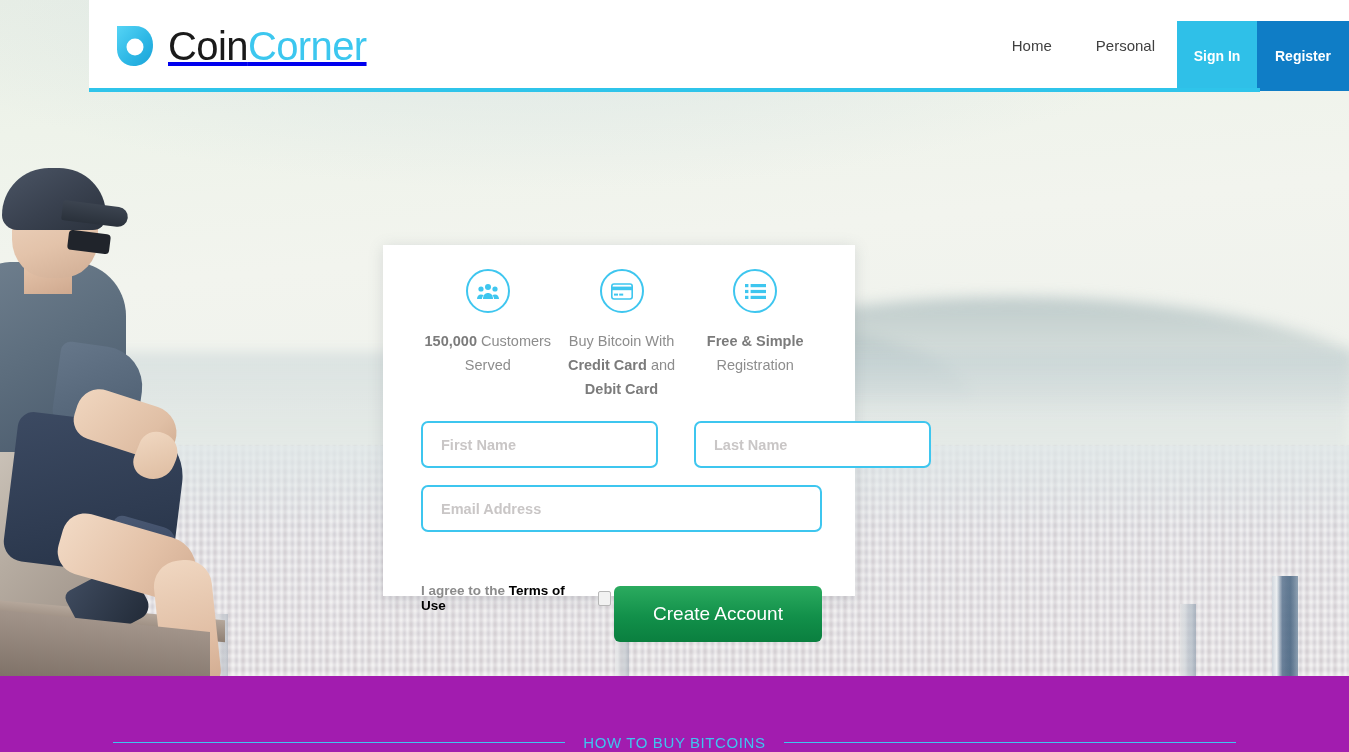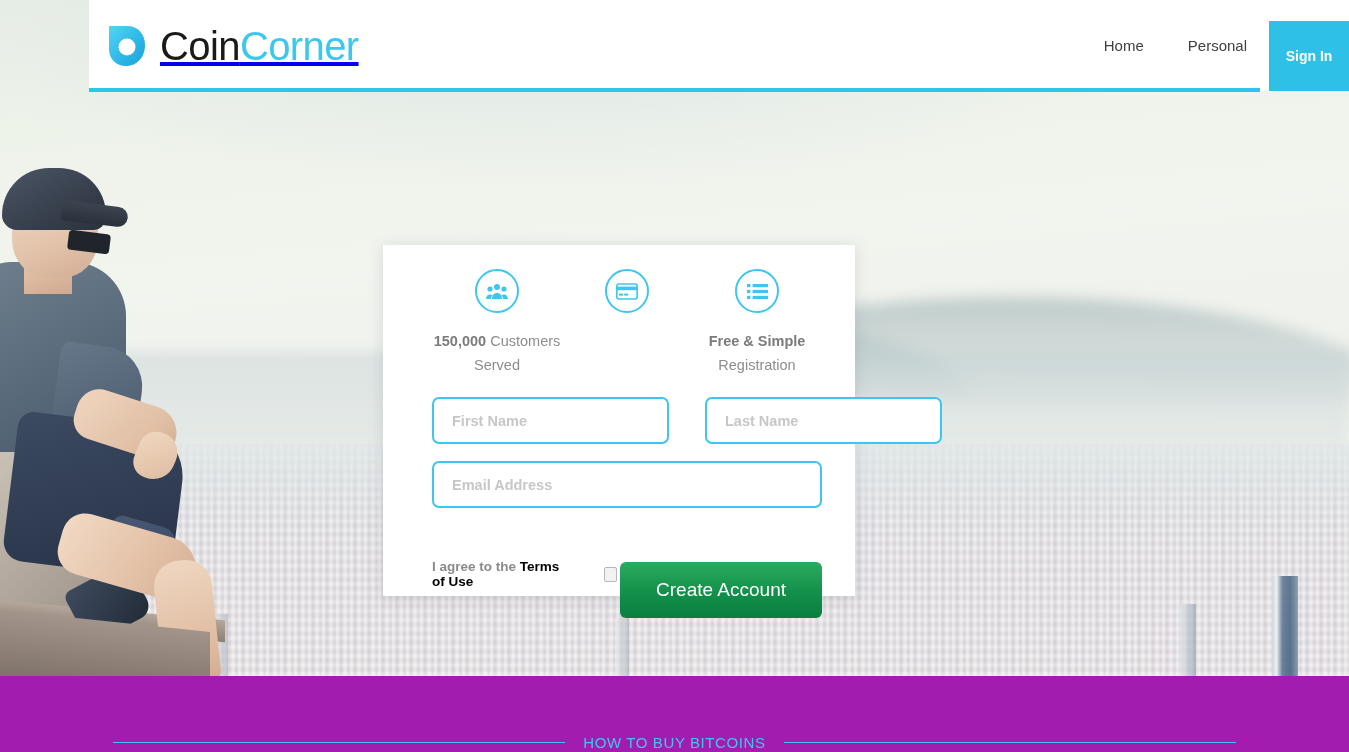--- a/index.html
+++ b/index.html
@@ -156,21 +156,21 @@
   
   .header {
     position: absolute; left: 89px; top: 0; width: 1260px; height: 91px;
     background: #ffffff;
     display: flex; align-items: center;
   }
   .header-underline {
     position: absolute; left: 89px; top: 88px; width: 1171px; height: 4px;
     background: #2fc4ea;
   }
-  .logo-wrap { display: flex; align-items: center; padding-left: 16px; }
+  .logo-wrap { display: flex; align-items: center; padding-left: 24px; }
   .logo-mark {
     position: relative; width: 42px; height: 46px; margin-right: 13px;
   }
   .logo-mark svg { display: block; }
   .logo-text {
     font-size: 40px; letter-spacing: -0.6px; font-weight: 400; line-height: 1;
     white-space: nowrap;
   }
   .logo-coin { color: #1a1a1a; }
   .logo-corner { color: #3cc7ef; }
@@ -192,21 +192,21 @@
   .hero-title {
     position: absolute; left: 0; top: 152px; width: 1349px; text-align: center;
     color: #4cc9f0; font-size: 44px; font-weight: 300; letter-spacing: 9px;
   }
 
   
   .card {
     position: absolute; left: 383px; top: 245px; width: 472px; height: 351px;
     background: #ffffff;
     box-shadow: 0 2px 14px rgba(90,100,110,.18);
-    padding: 24px 33px 0 49px;
+    padding: 24px 33px 0 38px;
   }
   .features { display: flex; justify-content: space-between; }
   .feature { width: 172px; text-align: center; }
   .feature-icon {
     width: 44px; height: 44px; margin: 0 auto 16px auto;
     border: 2px solid #3ec6ef; border-radius: 50%;
     display: flex; align-items: center; justify-content: center;
   }
   .feature-text {
     font-size: 14.5px; color: #8d8d8d; line-height: 24px;
@@ -317,20 +317,21 @@
           <circle cx="22" cy="24" r="8.5" fill="#ffffff"></circle>
         </svg>
       </span>
       <span class="logo-text"><span class="logo-coin">Coin</span><span class="logo-corner">Corner</span></span>
     </a>
 
     <nav class="nav">
       <a class="nav-link" href="#">Home</a>
       <a class="nav-link" href="#">Personal</a>
       <a class="nav-btn signin" href="#">Sign In</a>
+      <a class="nav-btn register" href="#">Register</a>
     </nav>
   </div>
   <div class="header-underline"></div>
 
 
   <div class="card">
 
     <div class="features">
 
       <div class="feature">
@@ -349,20 +350,21 @@
 
       <div class="feature">
         <div class="feature-icon">
           <svg width="22" height="17" viewBox="0 0 22 17">
             <rect x="0.8" y="1" width="20.4" height="15" rx="2.2" fill="none" stroke="#3ec6ef" stroke-width="1.6"></rect>
             <rect x="0.8" y="3.6" width="20.4" height="3.6" fill="#3ec6ef"></rect>
             <rect x="3" y="10.6" width="4" height="2" fill="#3ec6ef"></rect>
             <rect x="8.2" y="10.6" width="4" height="2" fill="#3ec6ef"></rect>
           </svg>
         </div>
+        <div class="feature-text"><span>Buy Bitcoin With </span><b>Credit Card</b><span> and </span><b>Debit Card</b></div>
       </div>
 
       <div class="feature">
         <div class="feature-icon">
           <svg width="21" height="17" viewBox="0 0 21 17" fill="#3ec6ef">
             <rect x="0" y="1" width="3.4" height="3.2"></rect>
             <rect x="0" y="6.9" width="3.4" height="3.2"></rect>
             <rect x="0" y="12.8" width="3.4" height="3.2"></rect>
             <rect x="5.6" y="1" width="15.4" height="3.2"></rect>
             <rect x="5.6" y="6.9" width="15.4" height="3.2"></rect>

